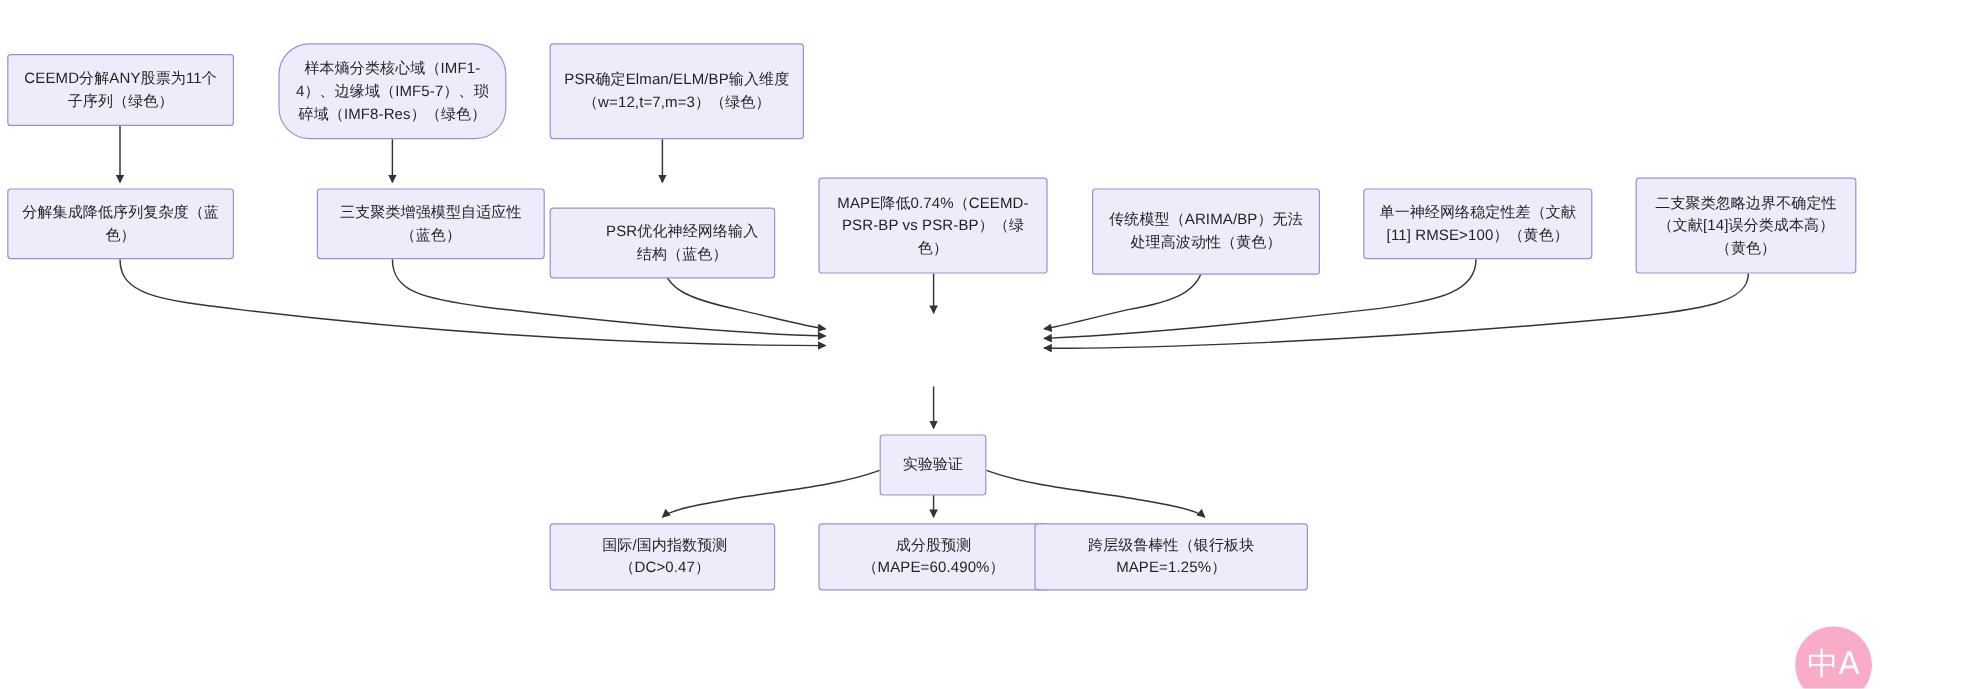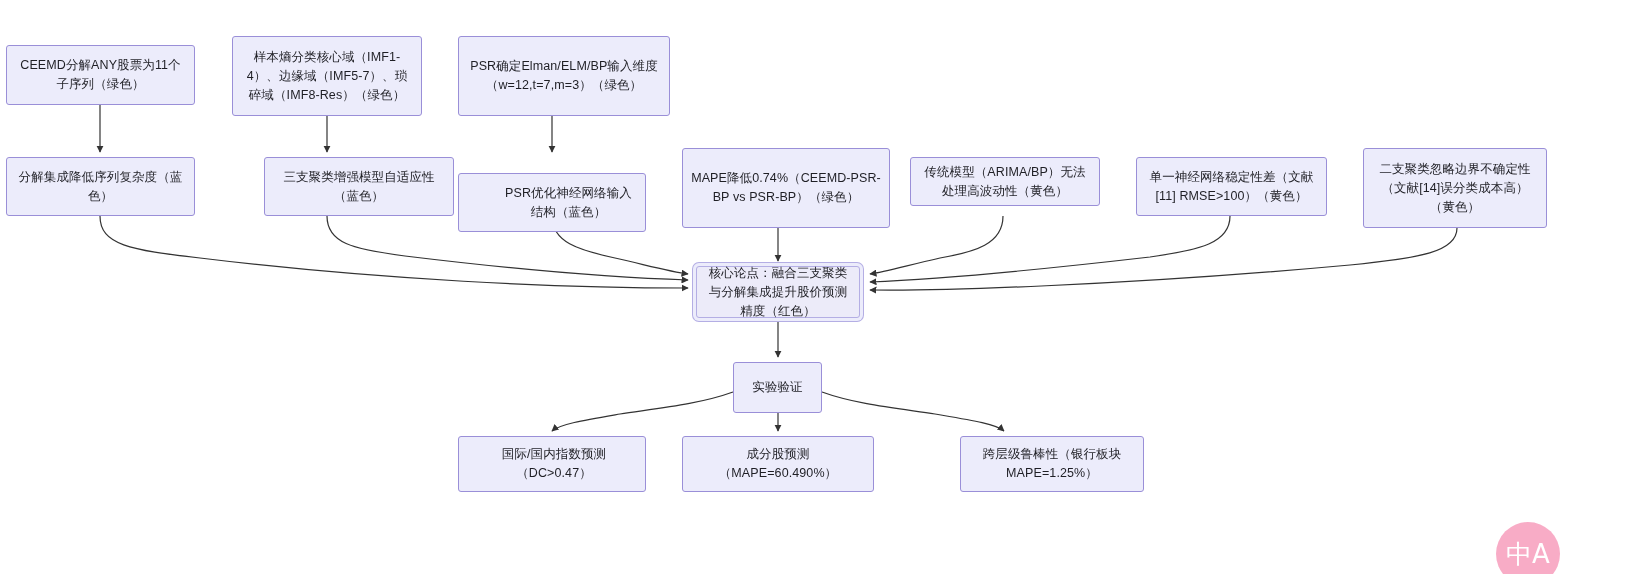--- a/index.html
+++ b/index.html
@@ -99,64 +99,61 @@
 
       <path d="M 733 392 C 700 404, 660 408, 620 414 C 585 420, 560 424, 552 431"></path>
       <path d="M 778 398 L 778 431"></path>
       <path d="M 822 392 C 855 404, 895 408, 935 414 C 970 420, 996 424, 1004 431"></path>
     </g>
   </svg>
 
   <div class="node" style="left:6px; top:45px; width:189px; height:60px;">
     <span>CEEMD分解ANY股票为11个子序列（绿色）</span>
   </div>
-  <div class="node" style="left:232px; top:36px; width:190px; height:80px;">
+  <div class="node" style="left:232px; top:36px; width:190px; height:80px;border-radius:26px;">
     <span>样本熵分类核心域（IMF1-4）、边缘域（IMF5-7）、琐碎域（IMF8-Res）（绿色）</span>
   </div>
   <div class="node" style="left:458px; top:36px; width:212px; height:80px;">
     <span>PSR确定Elman/ELM/BP输入维度（w=12,t=7,m=3）（绿色）</span>
   </div>
 
   <div class="node" style="left:6px; top:157px; width:189px; height:59px;">
     <span>分解集成降低序列复杂度（蓝色）</span>
   </div>
   <div class="node" style="left:232px; top:157px; width:190px; height:59px;margin-left:32px;">
     <span>三支聚类增强模型自适应性（蓝色）</span>
   </div>
   <div class="node" style="left:458px; top:173px; width:188px; height:59px;padding-left:41px;">
     <span>PSR优化神经网络输入结构（蓝色）</span>
   </div>
-  <div class="node" style="left:682px; top:148px; width:208px; height:80px;">
+  <div class="node" style="left:682px; top:148px; width:191px; height:80px;">
     <span>MAPE降低0.74%（CEEMD-PSR-BP vs PSR-BP）（绿色）</span>
   </div>
-  <div class="node" style="left:910px; top:157px; width:190px; height:49px;">
+  <div class="node" style="left:910px; top:157px; width:190px; height:72px;">
     <span>传统模型（ARIMA/BP）无法处理高波动性（黄色）</span>
   </div>
   <div class="node" style="left:1136px; top:157px; width:191px; height:59px;align-items:center;">
     <span>单一神经网络稳定性差（文献[11] RMSE&gt;100）（黄色）</span>
   </div>
   <div class="node" style="left:1363px; top:148px; width:184px; height:80px;">
     <span>二支聚类忽略边界不确定性（文献[14]误分类成本高）（黄色）</span>
   </div>
 
-  <div class="node core" style="left:696px; top:266px; width:164px; height:52px;">
-    <span>核心论点：融合三支聚类与分解集成提升股价预测精度（红色）</span>
-  </div>
 
   <div class="node" style="left:733px; top:362px; width:89px; height:51px;">
     <span>实验验证</span>
   </div>
 
   <div class="node" style="left:458px; top:436px; width:188px; height:56px;padding-left:12px;">
     <span>国际/国内指数预测（DC&gt;0.47）</span>
   </div>
   <div class="node" style="left:682px; top:436px; width:192px; height:56px;">
     <span>成分股预测（MAPE=60.490%）</span>
   </div>
-  <div class="node" style="left:960px; top:436px; width:184px; height:56px;">
+  <div class="node" style="left:862px; top:436px; width:228px; height:56px;">
     <span>跨层级鲁棒性（银行板块MAPE=1.25%）</span>
   </div>
 
   <div class="watermark" style="left:1496px; top:522px;">
     <span>中A</span>
   </div>
 
 </div>
 
 </body></html>

